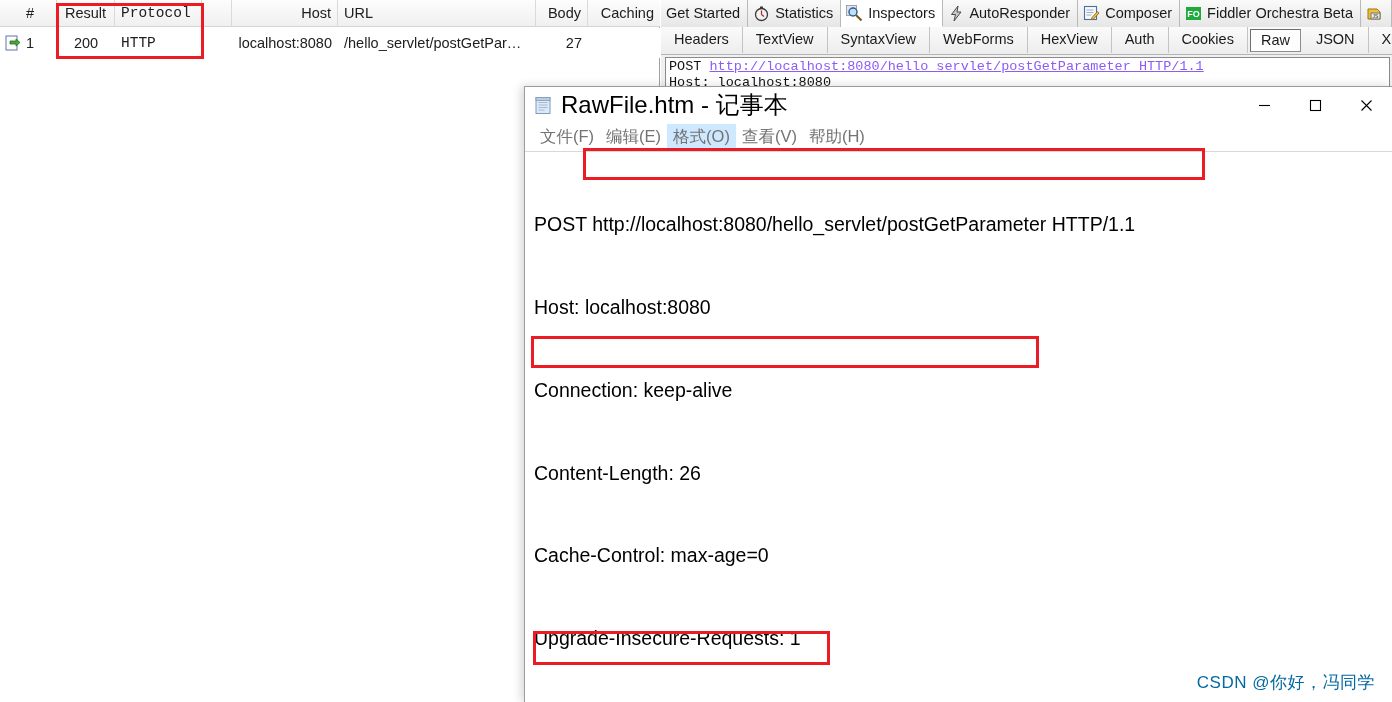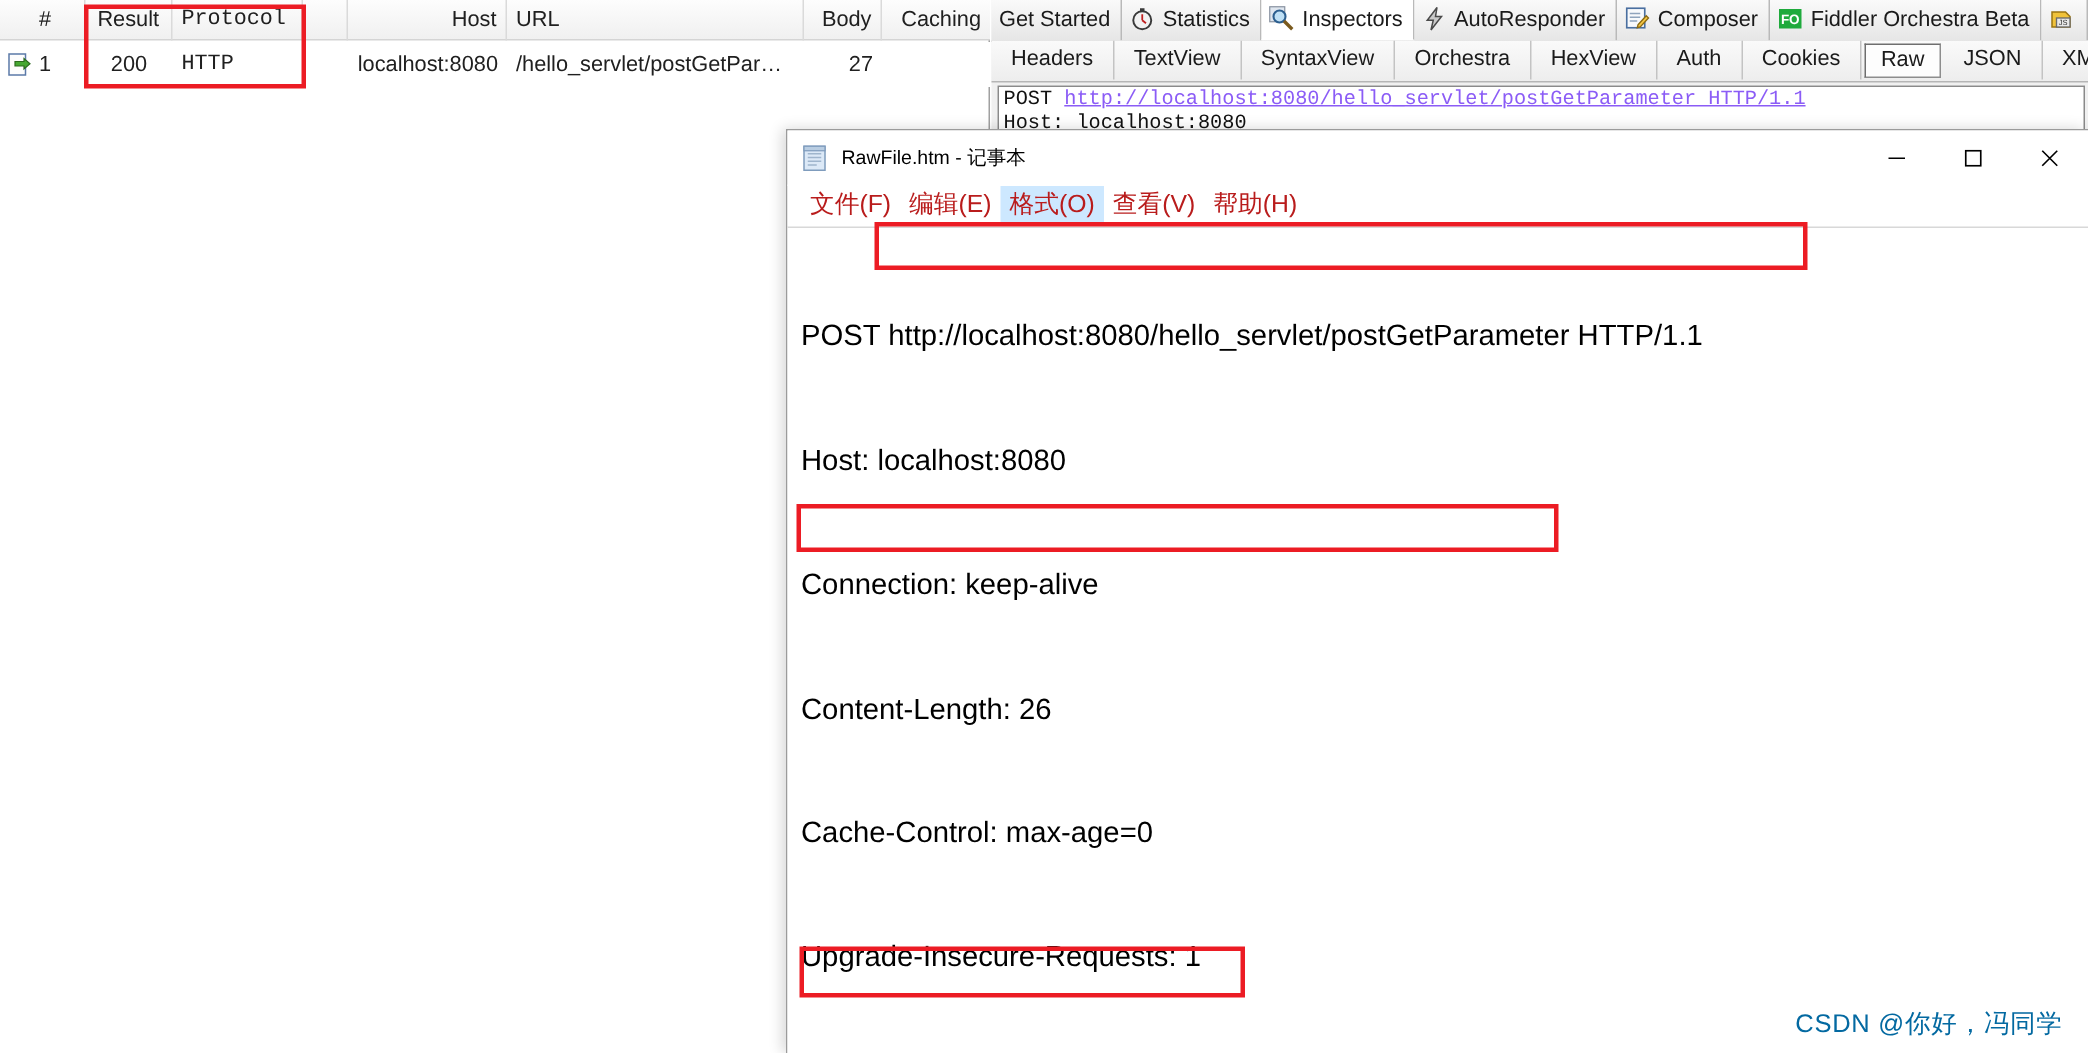--- a/index.html
+++ b/index.html
@@ -200,21 +200,21 @@
     border-bottom: 1px solid #ffffff;
   }
   .np-icon {
     position: absolute;
     left: 9px; top: 9px;
     width: 19px; height: 19px;
   }
   .np-caption {
     position: absolute;
     left: 36px; top: 6px;
-    font-size: 13px;
+    font-size: 24px;
     color: #000000;
     line-height: 24px;
     white-space: nowrap;
   }
   .np-wbtns {
     position: absolute;
     right: 0; top: 0;
     height: 36px;
     display: flex;
   }
@@ -227,21 +227,21 @@
     height: 27px;
     background: #ffffff;
     padding-left: 9px;
     white-space: nowrap;
     font-size: 0;
   }
   .mitem {
     display: inline-block;
     font-size: 16.5px;
     font-family: "Liberation Sans", sans-serif;
-    color: #b91c1c;
+    color: #737373;
     line-height: 25px;
     padding: 0 6px;
     height: 25px;
     vertical-align: top;
   }
   .mitem.hl { background: #cde8ff; }
 
   .np-body {
     position: absolute;
     left: 0; top: 64px;
@@ -376,21 +376,21 @@
           </svg>
         </span>
         <span></span>
       </div>
     </div>
 
     <div class="subtabs">
       <div class="stab">Headers</div>
       <div class="stab">TextView</div>
       <div class="stab">SyntaxView</div>
-      <div class="stab">Orchestra</div>
+      <div class="stab">WebForms</div>
       <div class="stab">HexView</div>
       <div class="stab">Auth</div>
       <div class="stab">Cookies</div>
       <div class="stab active">Raw</div>
       <div class="stab">JSON</div>
       <div class="stab">XML</div>
     </div>
 
     <div class="rawbox">
       <div><span>POST</span> <span class="url">http://localhost:8080/hello_servlet/postGetParameter HTTP/1.1</span></div>

